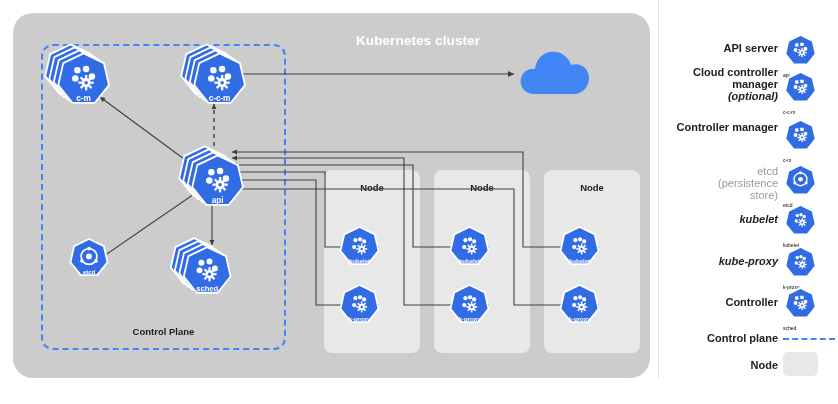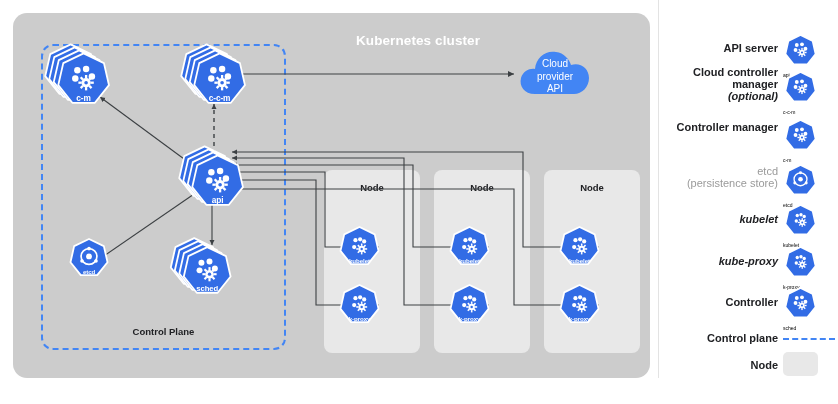--- a/index.html
+++ b/index.html
@@ -4,21 +4,21 @@
 <title>Kubernetes Cluster Architecture</title>
 <style>
   html,body{margin:0;padding:0;background:#ffffff;}
   body{width:838px;height:404px;overflow:hidden;
        font-family:"Liberation Sans","DejaVu Sans",sans-serif;}
   #stage{position:relative;width:838px;height:404px;background:#ffffff;}
 
   
   .cluster-panel{
     position:absolute;left:13px;top:13px;width:637px;height:365px;
-    background:#cccccc;border-radius:14px;
+    background:#cccccc;border-radius:20px;
   }
   .cluster-title{
     position:absolute;left:300px;top:20px;width:210px;
     text-align:center;color:#ffffff;font-weight:bold;font-size:13.5px;
     letter-spacing:.1px;
   }
 
   
   .control-plane-region{
     position:absolute;left:28px;top:31px;width:245px;height:306px;
@@ -132,25 +132,20 @@
 
     <path d="M599,247 L523,247 L523,152 L232,152" stroke="#3c4043" stroke-width="1.1" fill="none" marker-end="url(#ahs)"></path>
     <path d="M599,305 L514,305 L514,189 L232,189" stroke="#3c4043" stroke-width="1.1" fill="none" marker-end="url(#ahs)"></path>
   </svg>
 
   <div class="cloud-shape" style="left:517px;top:38px;width:76px;height:62px;">
     <svg width="76" height="62" viewBox="0 0 76 62">
       <path d="M18,56 C7,56 2,48 4,40 C6,33 13,30 18,31 C19,19 29,12 39,14 C47,15 52,21 54,27
                C63,24 72,30 72,40 C72,49 65,56 57,56 Z" fill="#4285f4"></path>
     </svg>
-    <div class="cloud-text" style="top:20px;">
-      <span>Cloud</span><br>
-      <span>provider</span><br>
-      <span>API</span>
-    </div>
   </div>
 
   <div class="k8s" style="left:50px;top:48px;width:56px;height:56px;">
       <svg width="56" height="56" viewBox="0 0 56 56">
         <polygon points="20.60,-3.64 40.93,6.15 45.95,28.15 31.88,45.79 9.32,45.79 -4.75,28.15 0.27,6.15" fill="#326ce5" stroke="#fff" stroke-width="1.8" stroke-linejoin="round"></polygon>
         <polygon points="24.60,-0.64 44.93,9.15 49.95,31.15 35.88,48.79 13.32,48.79 -0.75,31.15 4.27,9.15" fill="#326ce5" stroke="#fff" stroke-width="1.8" stroke-linejoin="round"></polygon>
         <polygon points="29.10,2.36 49.43,12.15 54.45,34.15 40.38,51.79 17.82,51.79 3.75,34.15 8.77,12.15" fill="#326ce5" stroke="#fff" stroke-width="1.8" stroke-linejoin="round"></polygon>
         <polygon points="33.60,5.36 53.93,15.15 58.95,37.15 44.88,54.79 22.32,54.79 8.25,37.15 13.27,15.15" fill="#326ce5" stroke="#fff" stroke-width="1.8" stroke-linejoin="round"></polygon>
         <circle cx="27.36" cy="22.208" r="3.224" fill="#fff"></circle>
         <circle cx="36.096000000000004" cy="20.96" r="3.224" fill="#fff"></circle>
@@ -442,21 +437,21 @@
             <rect x="18.306" y="14.896000000000003" width="1.364" height="1.9840000000000002" fill="#fff" transform="rotate(270 18.988 19.484)"></rect>
             <rect x="18.306" y="14.896000000000003" width="1.364" height="1.9840000000000002" fill="#fff" transform="rotate(315 18.988 19.484)"></rect>
             <circle cx="18.988" cy="19.484" r="2.7453600000000002" fill="#fff"></circle>
             <circle cx="18.988" cy="19.484" r="1.07136" fill="#326ce5"></circle>
           </svg><div class="cap" style="font-size: 5px; top: 25.6px; left: 0px;">c-c-m</div></div>
     </div>
 
     <div class="legend-row" style="top:163px;left:0;width:178px;height:40px;">
       <div class="legend-text muted" style="top:2px;width:120px;">
         <span>etcd</span>
-        <span class="opt" style="font-style:normal;font-weight:normal;">(persistence store)</span>
+        <span class="opt" style="font-style:normal;font-weight:normal;padding-left:31px;">(persistence store)</span>
       </div>
       <div class="legend-icon" style="top:0px;width:35px;height:35px;"><svg width="35" height="35" viewBox="0 0 35 35">
             <polygon points="17.50,2.00 29.62,7.84 32.61,20.95 24.23,31.47 10.77,31.47 2.39,20.95 5.38,7.84" fill="#326ce5" stroke="#fff" stroke-width="1.8" stroke-linejoin="round"></polygon>
             <circle cx="17.5" cy="16.26" r="6.448" fill="none" stroke="#fff" stroke-width="1.364"></circle>
             <circle cx="17.5" cy="16.26" r="2.3560000000000003" fill="#fff"></circle>
             <circle cx="17.5" cy="9.812000000000001" r="1.488" fill="#fff"></circle>
             <circle cx="23.204" cy="19.98" r="1.488" fill="#fff"></circle>
             <circle cx="11.796" cy="19.98" r="1.488" fill="#fff"></circle>
           </svg><div class="cap" style="font-size: 5px; top: 25.6px; left: 0px;">etcd</div></div>
     </div>

